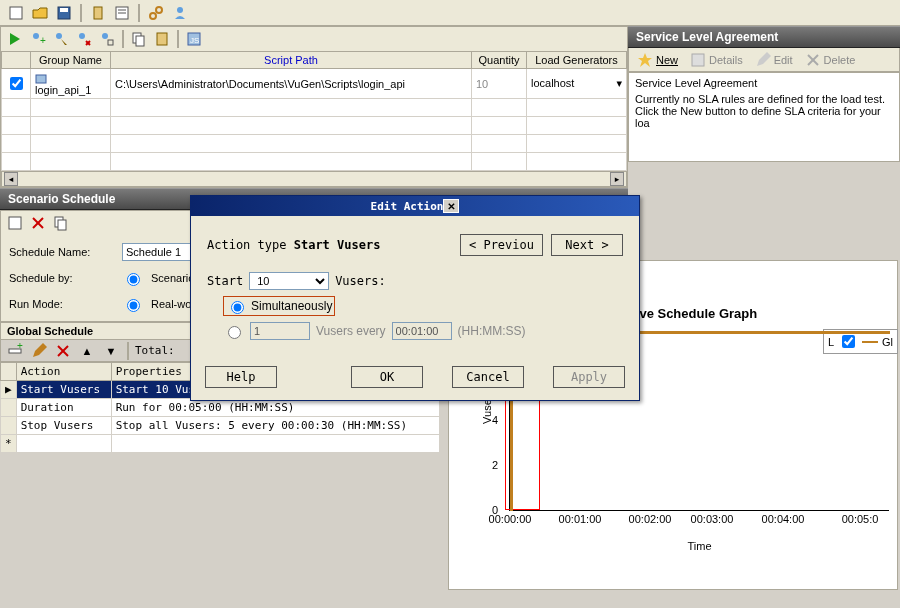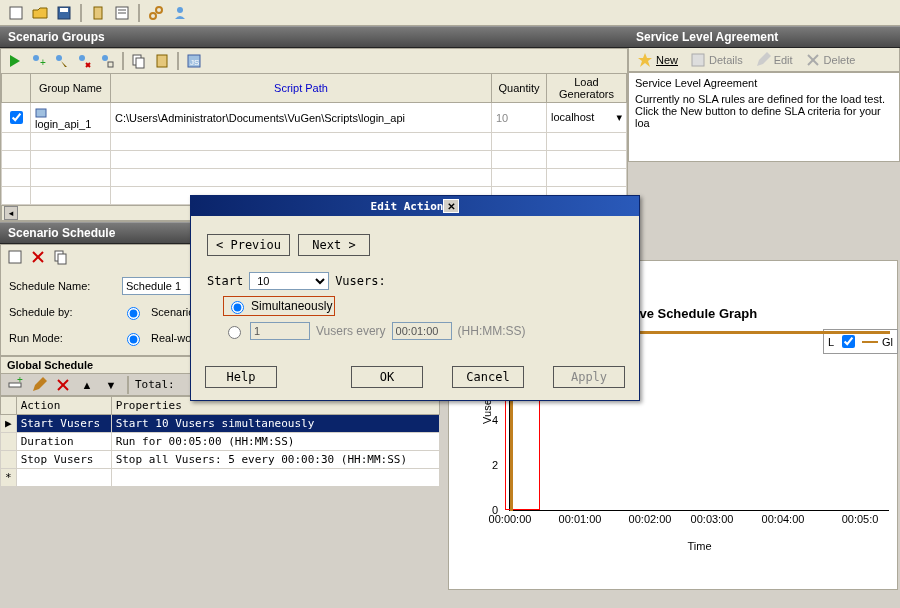--- a/index.html
+++ b/index.html
@@ -250,21 +250,20 @@
   <div class="tb-icon">
       <svg class="icon">
         <circle cx="8" cy="5" r="3" fill="#60a0e0"></circle>
         <path d="M3 14 Q8 8 13 14" fill="#60a0e0"></path>
       </svg>
     </div>
 </div>
 
 <div class="main-row">
   <div class="left-col">
-    <div class="panel-title">Scenario Groups</div>
     <div class="panel-body">
       <div class="sg-tools">
         <div class="tb-icon">
             <svg class="icon">
               <polygon points="3,2 13,8 3,14" fill="#20a020"></polygon>
             </svg>
           </div>
         <div class="tb-icon">
             <svg class="icon">
               <circle cx="6" cy="5" r="3" fill="#60a0e0"></circle>
@@ -310,21 +309,21 @@
             </svg>
           </div>
       </div>
       <table class="grid">
         <tbody>
             <tr>
           <th class="checkbox-cell"></th>
           <th style="width:80px">Group Name</th>
           <th style="color:#0000cc">Script Path</th>
           <th style="width:55px">Quantity</th>
-          <th style="width:80px">Load Generators</th>
+          <th style="width:100px">Load Generators</th>
         </tr>
         <tr>
           <td class="checkbox-cell"><input type="checkbox" checked="" style=""></td>
           <td><svg class="icon" style="vertical-align:middle;width:12px;height:12px">
                   <rect x="1" y="3" width="10" height="8" fill="#a0c0e0" stroke="#4060a0"></rect>
                 </svg> <span>login_api_1</span></td>
           <td>C:\Users\Administrator\Documents\VuGen\Scripts\login_api</td>
           <td class="disabled-text">10</td>
           <td><span>localhost</span> <span style="float:right">▾</span></td>
         </tr>
@@ -524,20 +523,24 @@
   </div>
 </div>
 
 <div class="dialog">
   <div class="dialog-titlebar">
     <span>Edit Action</span>
     <div class="dialog-close">✕</div>
   </div>
   <div class="dialog-body">
     <div class="dlg-row" style="justify-content:space-between">
+      <div>
+        <span>Action type</span>
+        <b>Start Vusers</b>
+      </div>
       <div style="display:flex; gap:8px">
         <div class="btn">&lt;  Previou</div>
         <div class="btn">Next  &gt;</div>
       </div>
     </div>
     <div class="dlg-row" style="margin-top:16px">
       <span>Start</span>
       <select style="width:80px"><option>10</option></select>
       <span>Vusers:</span>
     </div>

